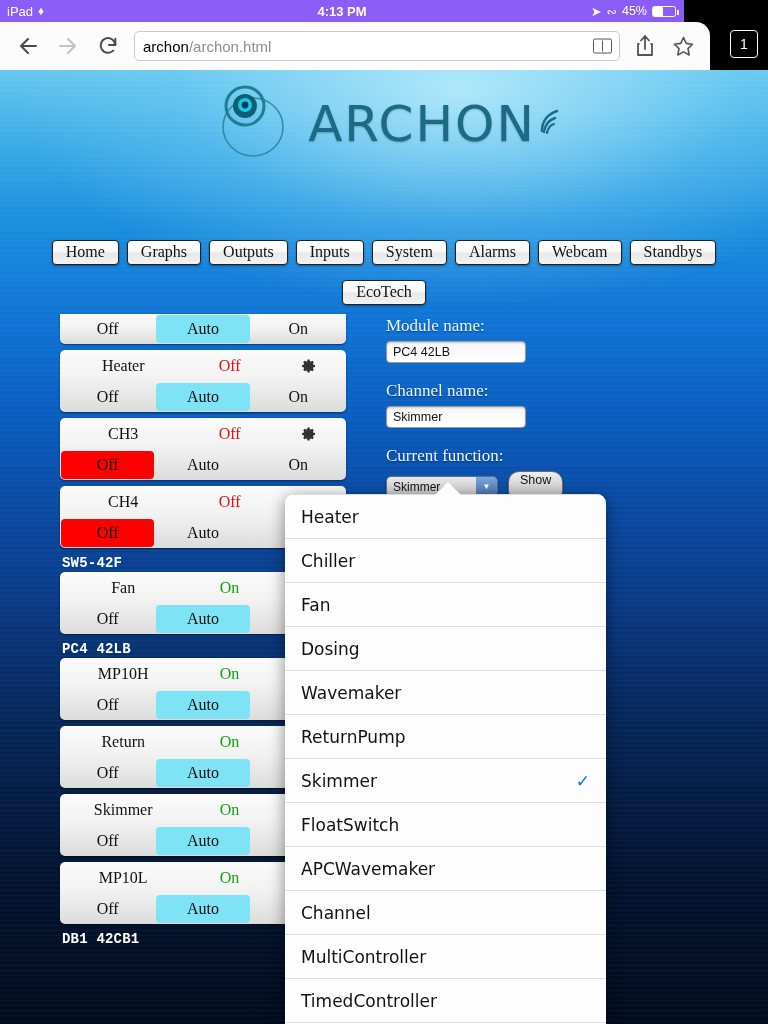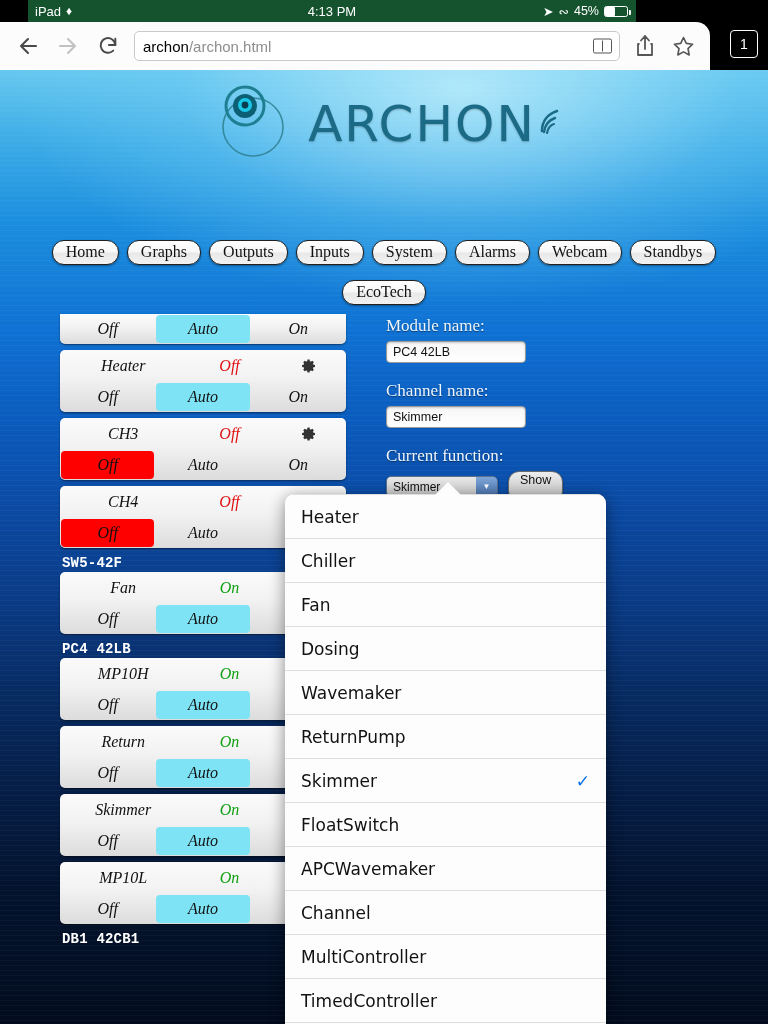--- a/index.html
+++ b/index.html
@@ -5,29 +5,29 @@
   * { box-sizing: border-box; margin: 0; padding: 0; }
   html, body {
     width: 768px; height: 1024px;
     overflow: hidden;
     font-family: "Liberation Sans", sans-serif;
     background: #000;
   }
 
   
   .statusbar {
-    height: 22px; width: 608px;
-    background: #14532d; color: #fff;
+    height: 22px; width: 684px;
+    background: #8b5cf6; color: #fff;
     display: flex; align-items: center;
-    font-size: 13px; position: relative; margin-left: 28px;
+    font-size: 13px; position: relative;
   }
   .sb-left { display: flex; align-items: center; gap: 5px; padding-left: 7px; }
   .sb-center {
     position: absolute; left: 0; right: 0; text-align: center;
-    font-size: 13px; font-weight: 400; pointer-events: none;
+    font-size: 13px; font-weight: 700; pointer-events: none;
   }
   .sb-right {
     position: absolute; right: 8px; display: flex;
     align-items: center; gap: 5px; font-size: 12.5px;
   }
   .wifi-glyph { font-size: 12px; letter-spacing: -1px; }
   .batt {
     width: 24px; height: 11px; border: 1.2px solid #fff;
     border-radius: 2.5px; position: relative; display: inline-block;
   }
@@ -123,21 +123,21 @@
   
   .navrow {
     position: absolute; left: 0; right: 0;
     display: flex; justify-content: center; gap: 8px;
   }
   .navrow.r1 { top: 170px; }
   .navrow.r2 { top: 210px; }
   .pill {
     background: linear-gradient(to bottom, #ffffff 0%, #f7f7f7 48%, #e8e8e8 52%, #f2f2f2 100%);
     border: 1.4px solid #202020;
-    border-radius: 12px;
+    border-radius: 4px;
     padding: 2px 13px 3px;
     font-family: "Liberation Serif", serif;
     font-size: 16px; color: #111;
     box-shadow: 0 1px 2px rgba(0,0,0,0.4);
     white-space: nowrap;
   }
 
   
   .outputs {
     position: absolute; left: 60px; top: 244px;
@@ -149,21 +149,20 @@
     font-weight: bold; font-size: 14px;
     padding: 1px 0 1px 2px;
     letter-spacing: 0.2px;
   }
   .card {
     background: linear-gradient(to bottom, #fbfbfb 0%, #f2f2f2 45%, #dcdcdc 100%);
     border-radius: 5px;
     margin-bottom: 6px;
     box-shadow: 0 1px 2px rgba(0,0,0,0.5);
     overflow: hidden;
-    font-style: italic;
   }
   .card.partial-top { border-radius: 0 0 5px 5px; margin-top: 0; }
   .card-top {
     display: flex; align-items: center;
     height: 32px; padding: 0 10px;
     font-family: "Liberation Serif", serif; font-size: 16px;
   }
   .ct-name { width: 40%; text-align: center; color: #111; }
   .ct-state { width: 40%; text-align: center; }
   .ct-state.off { color: #e01111; }

